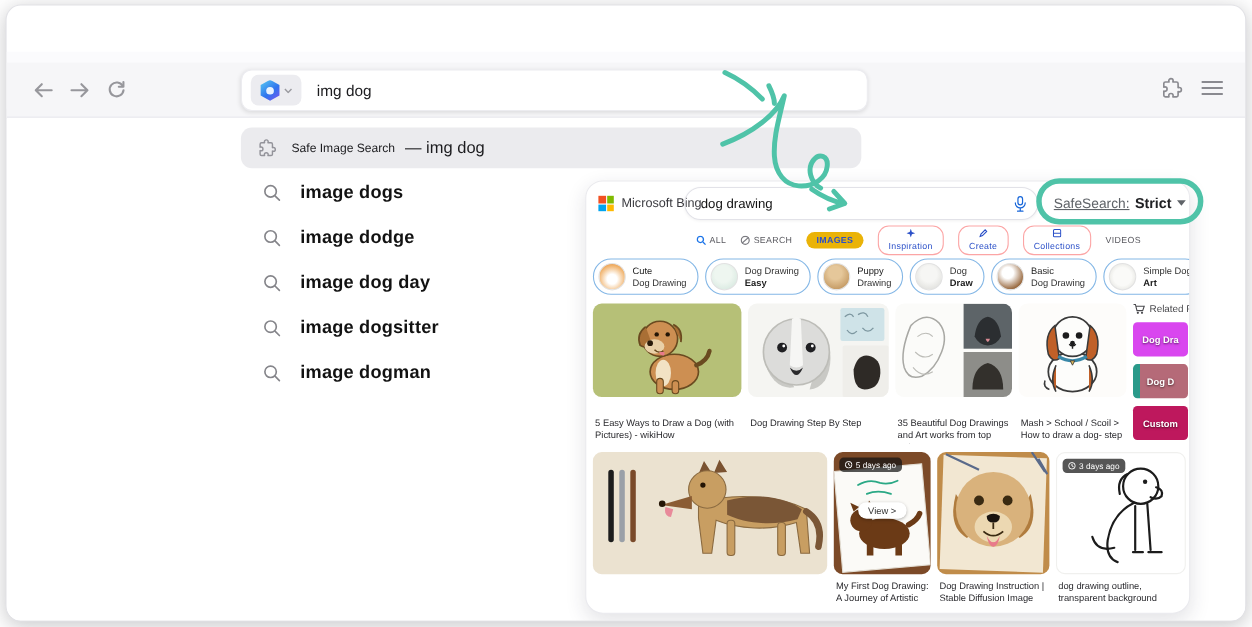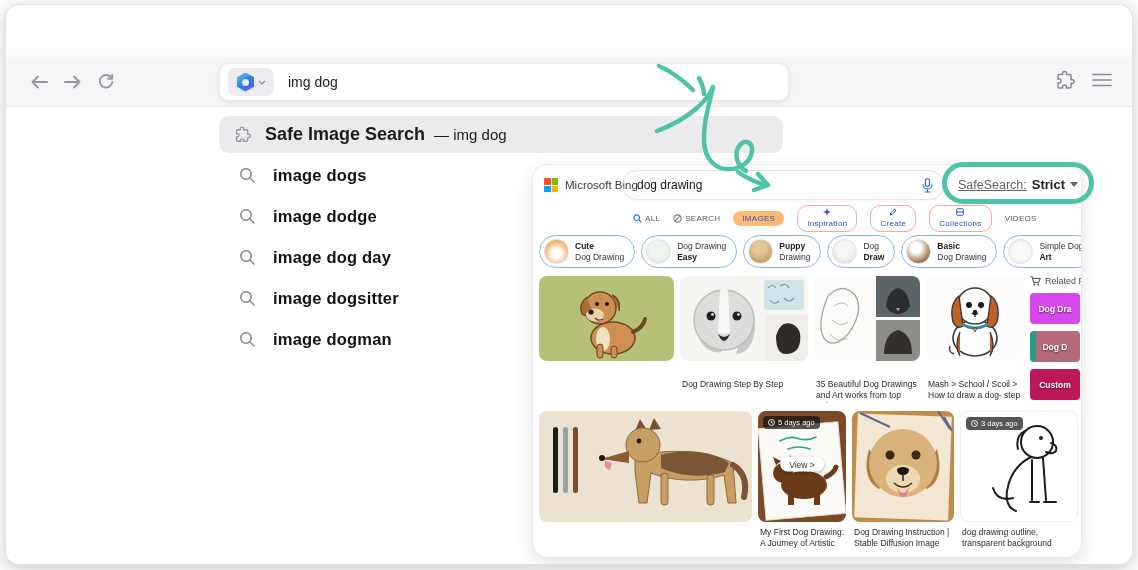--- a/index.html
+++ b/index.html
@@ -32,21 +32,21 @@
   .engine-icon::after{ content:""; position:absolute; left:6px; top:6px; width:7px; height:7px; border-radius:50%; background:#e8f2ff; }
   .url-text{ margin-left:14px; font-size:14px; color:#1c1c1f; }
 
   .toolbar-right{ position:absolute; right:20px; top:0; height:50px; display:flex; align-items:center; gap:16px; }
 
   
   .content{ position:absolute; left:0; top:103px; right:0; bottom:0; background:#fff; }
 
   .sel-row{ position:absolute; left:213px; top:8px; width:564px; height:37px; background:#ebebee; border-radius:10px;
             display:flex; align-items:center; padding:0 14px; }
-  .sel-title{ margin-left:13px; font-size:18px; color:#1c1c1f;font-weight:bold; }
+  .sel-title{ margin-left:13px; font-size:11px; color:#1c1c1f; }
   .sel-suffix{ margin-left:9px; font-size:15px; color:#1c1c1f; }
 
   .sugg-list{ position:absolute; left:213px; top:47px; width:564px; }
   .sugg-row{ height:41px; display:flex; align-items:center; padding-left:20px; }
   .sugg-row svg{ flex:0 0 auto; }
   .sugg-text{ margin-left:17px; font-size:16.5px; font-weight:700; color:#121212; letter-spacing:.2px; }
 
   
   .bing-card{ position:absolute; left:526px; top:159px; width:550px; height:394px; background:#fff;
               border:1px solid #eaeaee; border-radius:16px; box-shadow:0 6px 18px rgba(40,40,60,.13); overflow:hidden; }
@@ -63,28 +63,28 @@
   .mic{ margin-right:10px; }
 
   .safesearch{ position:absolute; left:425px; top:12px; display:flex; align-items:center; gap:5px; white-space:nowrap; }
   .ss-label{ font-size:12.5px; color:#5f6368;text-decoration:underline; }
   .ss-value{ font-size:13px; font-weight:700; color:#202124; }
   .ss-caret{ width:0; height:0; border-left:4px solid transparent; border-right:4px solid transparent; border-top:5px solid #5f6368; }
 
   .bing-tabs{ position:absolute; left:0; top:42px; right:0; height:22px; display:flex; align-items:center; gap:13px; padding-left:100px;
               font-size:8px; color:#5a5a60; letter-spacing:.3px; white-space:nowrap; }
   .btab{ display:flex; align-items:center; gap:3px; }
-  .btab.pill-active{ background:#fdba74; color:#2b50c8; font-weight:400; padding:3px 9px; border-radius:10px; }
+  .btab.pill-active{ background:#eab308; color:#2b50c8; font-weight:700; padding:3px 9px; border-radius:10px; }
   .btab.pill-line{ border:1px solid #fca5a5; color:#2b50c8; padding:2.5px 9px; border-radius:10px;flex-direction:column; }
 
   .qpills{ position:absolute; left:6px; top:70px; display:flex; gap:6px; }
   .qpill{ height:33px; border:1.5px solid #84b7e6; border-radius:17px; background:#fff; display:flex; align-items:center;
           padding-right:10px; font-size:8.5px; line-height:1.2; color:#333; white-space:nowrap; }
   .pthumb{ width:25px; height:25px; border-radius:50%; margin:0 6px 0 4px; border:1px solid #e2e2e2; flex:0 0 auto; }
-  .qpill.bt .pt{ font-weight:700; color:#1d1d1d; } .qpill.bb .pb{ font-weight:700; color:#1d1d1d; }
+  .qpill.bt .pt{ font-weight:400; color:#1d1d1d; } .qpill.bb .pb{ font-weight:700; color:#1d1d1d; }
 
   .res{ position:absolute; border-radius:8px; overflow:hidden; }
   .res svg{ display:block; }
   .cap{ position:absolute; font-size:8.5px; line-height:1.3; color:#2a2a2e; height:24px; overflow:hidden; }
 
   .badge{ position:absolute; left:5px; top:5px; background:rgba(20,20,20,.72); color:#fff; font-size:7.5px;
           padding:2px 5px; border-radius:4px; display:flex; align-items:center; gap:3px; z-index:3; }
   .view-btn{ position:absolute; left:50%; top:48%; transform:translate(-50%,-50%); background:#fff; color:#333;
              font-size:8.5px; padding:2.5px 9px; border-radius:10px; box-shadow:0 1px 3px rgba(0,0,0,.3); z-index:3; white-space:nowrap; }
 
@@ -389,20 +389,21 @@
           <span>Dog Dra</span>
         </div>
       <div class="rel-thumb" style="background:linear-gradient(90deg,#2a9a8a 12%, #b56a78 12%)">
           <span>Dog D</span>
         </div>
       <div class="rel-thumb" style="background:#be185d">
           <span>Custom</span>
         </div>
     </div>
 
+    <div class="cap" style="left:8px; top:214px; width:133px;">5 Easy Ways to Draw a Dog (with Pictures) - wikiHow</div>
     <div class="cap" style="left:149px; top:214px; width:124px;">Dog Drawing Step By Step</div>
     <div class="cap" style="left:283px; top:214px; width:104px;">35 Beautiful Dog Drawings and Art works from top artists</div>
     <div class="cap" style="left:395px; top:214px; width:96px;">Mash &gt; School / Scoil &gt; How to draw a dog- step ...</div>
 
     <div class="res" style="left:6px; top:246px; width:213px; height:111px; background:#ebe2d0;">
       <svg width="213" height="111" viewBox="0 0 213 111">
         <rect x="14" y="16" width="5" height="66" rx="2.5" fill="#1c1c1c"></rect>
         <rect x="24" y="16" width="5" height="66" rx="2.5" fill="#9aa0a8"></rect>
         <rect x="34" y="16" width="5" height="66" rx="2.5" fill="#7a4a2a"></rect>
         <path d="M96 20 l5 -12 l7 11 Z M110 19 l5 -12 l7 11 Z" fill="#7a5230"></path>

